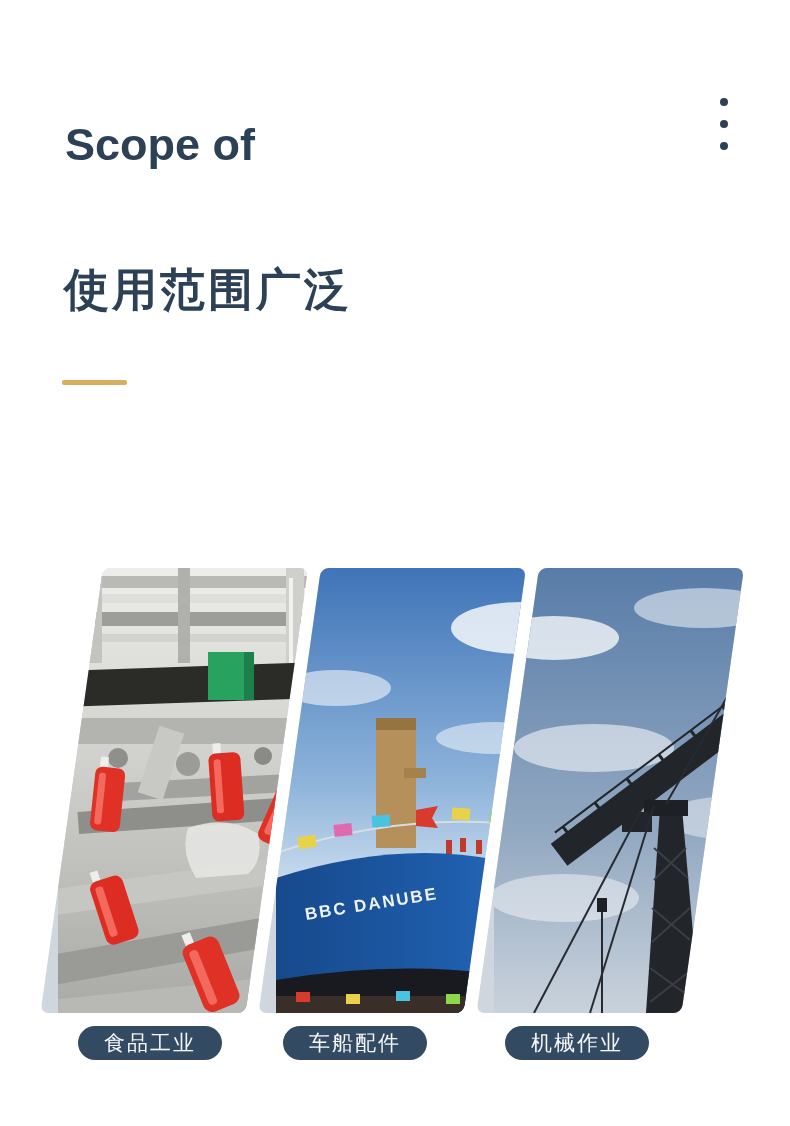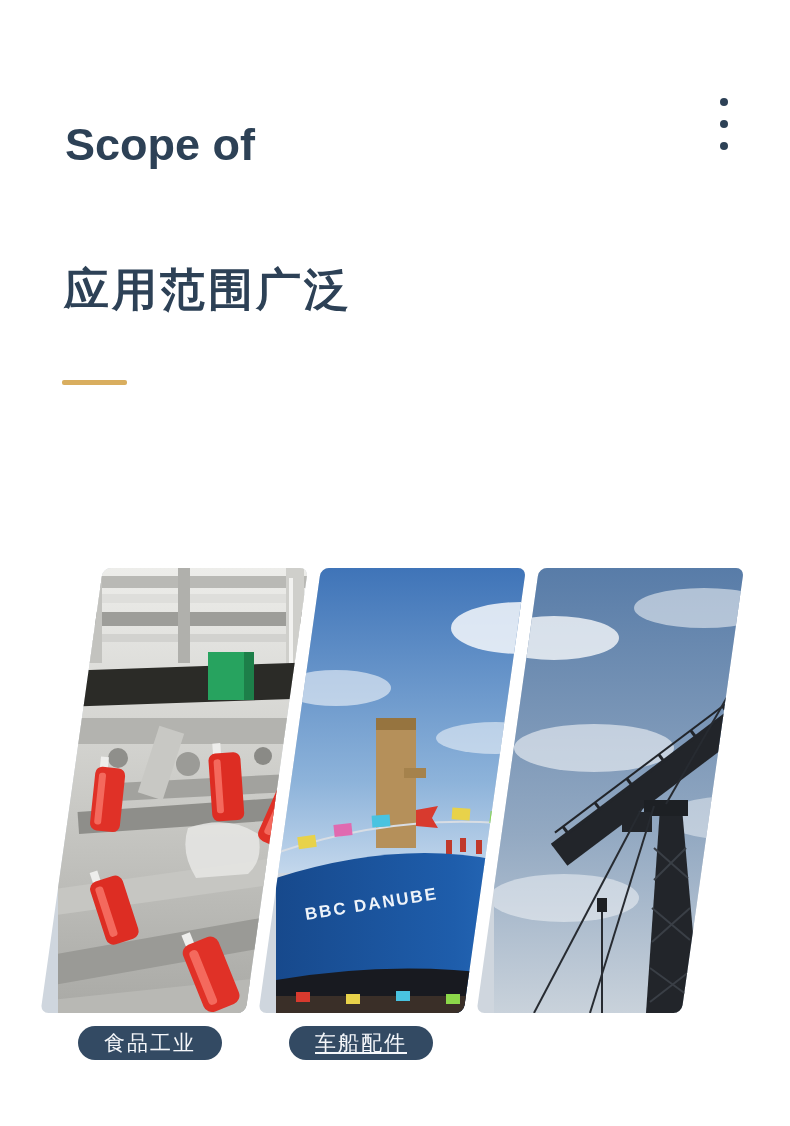--- a/index.html
+++ b/index.html
@@ -33,39 +33,39 @@
   .photo-3 { left:539px; }
   .photo-inner { position:absolute; top:0; left:-45px; width:295px; height:445px;
                  transform:skewX(8deg); transform-origin:top left; }
   .photo-inner svg { display:block; width:295px; height:445px; }
 
   .pill { position:absolute; top:1026px; height:34px; width:144px;
           background:#334a63; border-radius:17px; color:#f5f7fa;
           display:flex; align-items:center; justify-content:center;
           font-size:21px; letter-spacing:2px; }
   .pill-1 { left:78px;text-align:center; }
-  .pill-2 { left:289px;text-decoration:underline; }
+  .pill-2 { left:283px; }
   .pill-3 { left:505px; }
 </style>
 </head>
 <body>
 
 <div class="stage">
 
   <div class="title">
     <div>Scope of</div>
   </div>
 
   <div class="kebab">
     <span class="dot"></span>
     <span class="dot"></span>
     <span class="dot"></span>
   </div>
 
-  <div class="zh-title">应用范围广泛</div>
+  <div class="zh-title">使用范围广泛</div>
 
   <div class="divider"></div>
 
 
   <div class="photo photo-1">
     <div class="photo-inner">
       <svg viewBox="0 0 295 445" preserveAspectRatio="none">
         <defs>
           <linearGradient id="mach" x1="0" y1="0" x2="0" y2="1">
             <stop offset="0" stop-color="#ededea"></stop>
@@ -260,14 +260,17 @@
       </svg>
     </div>
   </div>
 
   <div class="pill pill-1">
     <span>食品工业</span>
   </div>
   <div class="pill pill-2">
     <span>车船配件</span>
   </div>
+  <div class="pill pill-3">
+    <span>机械作业</span>
+  </div>
 
 </div>
 
 </body></html>

